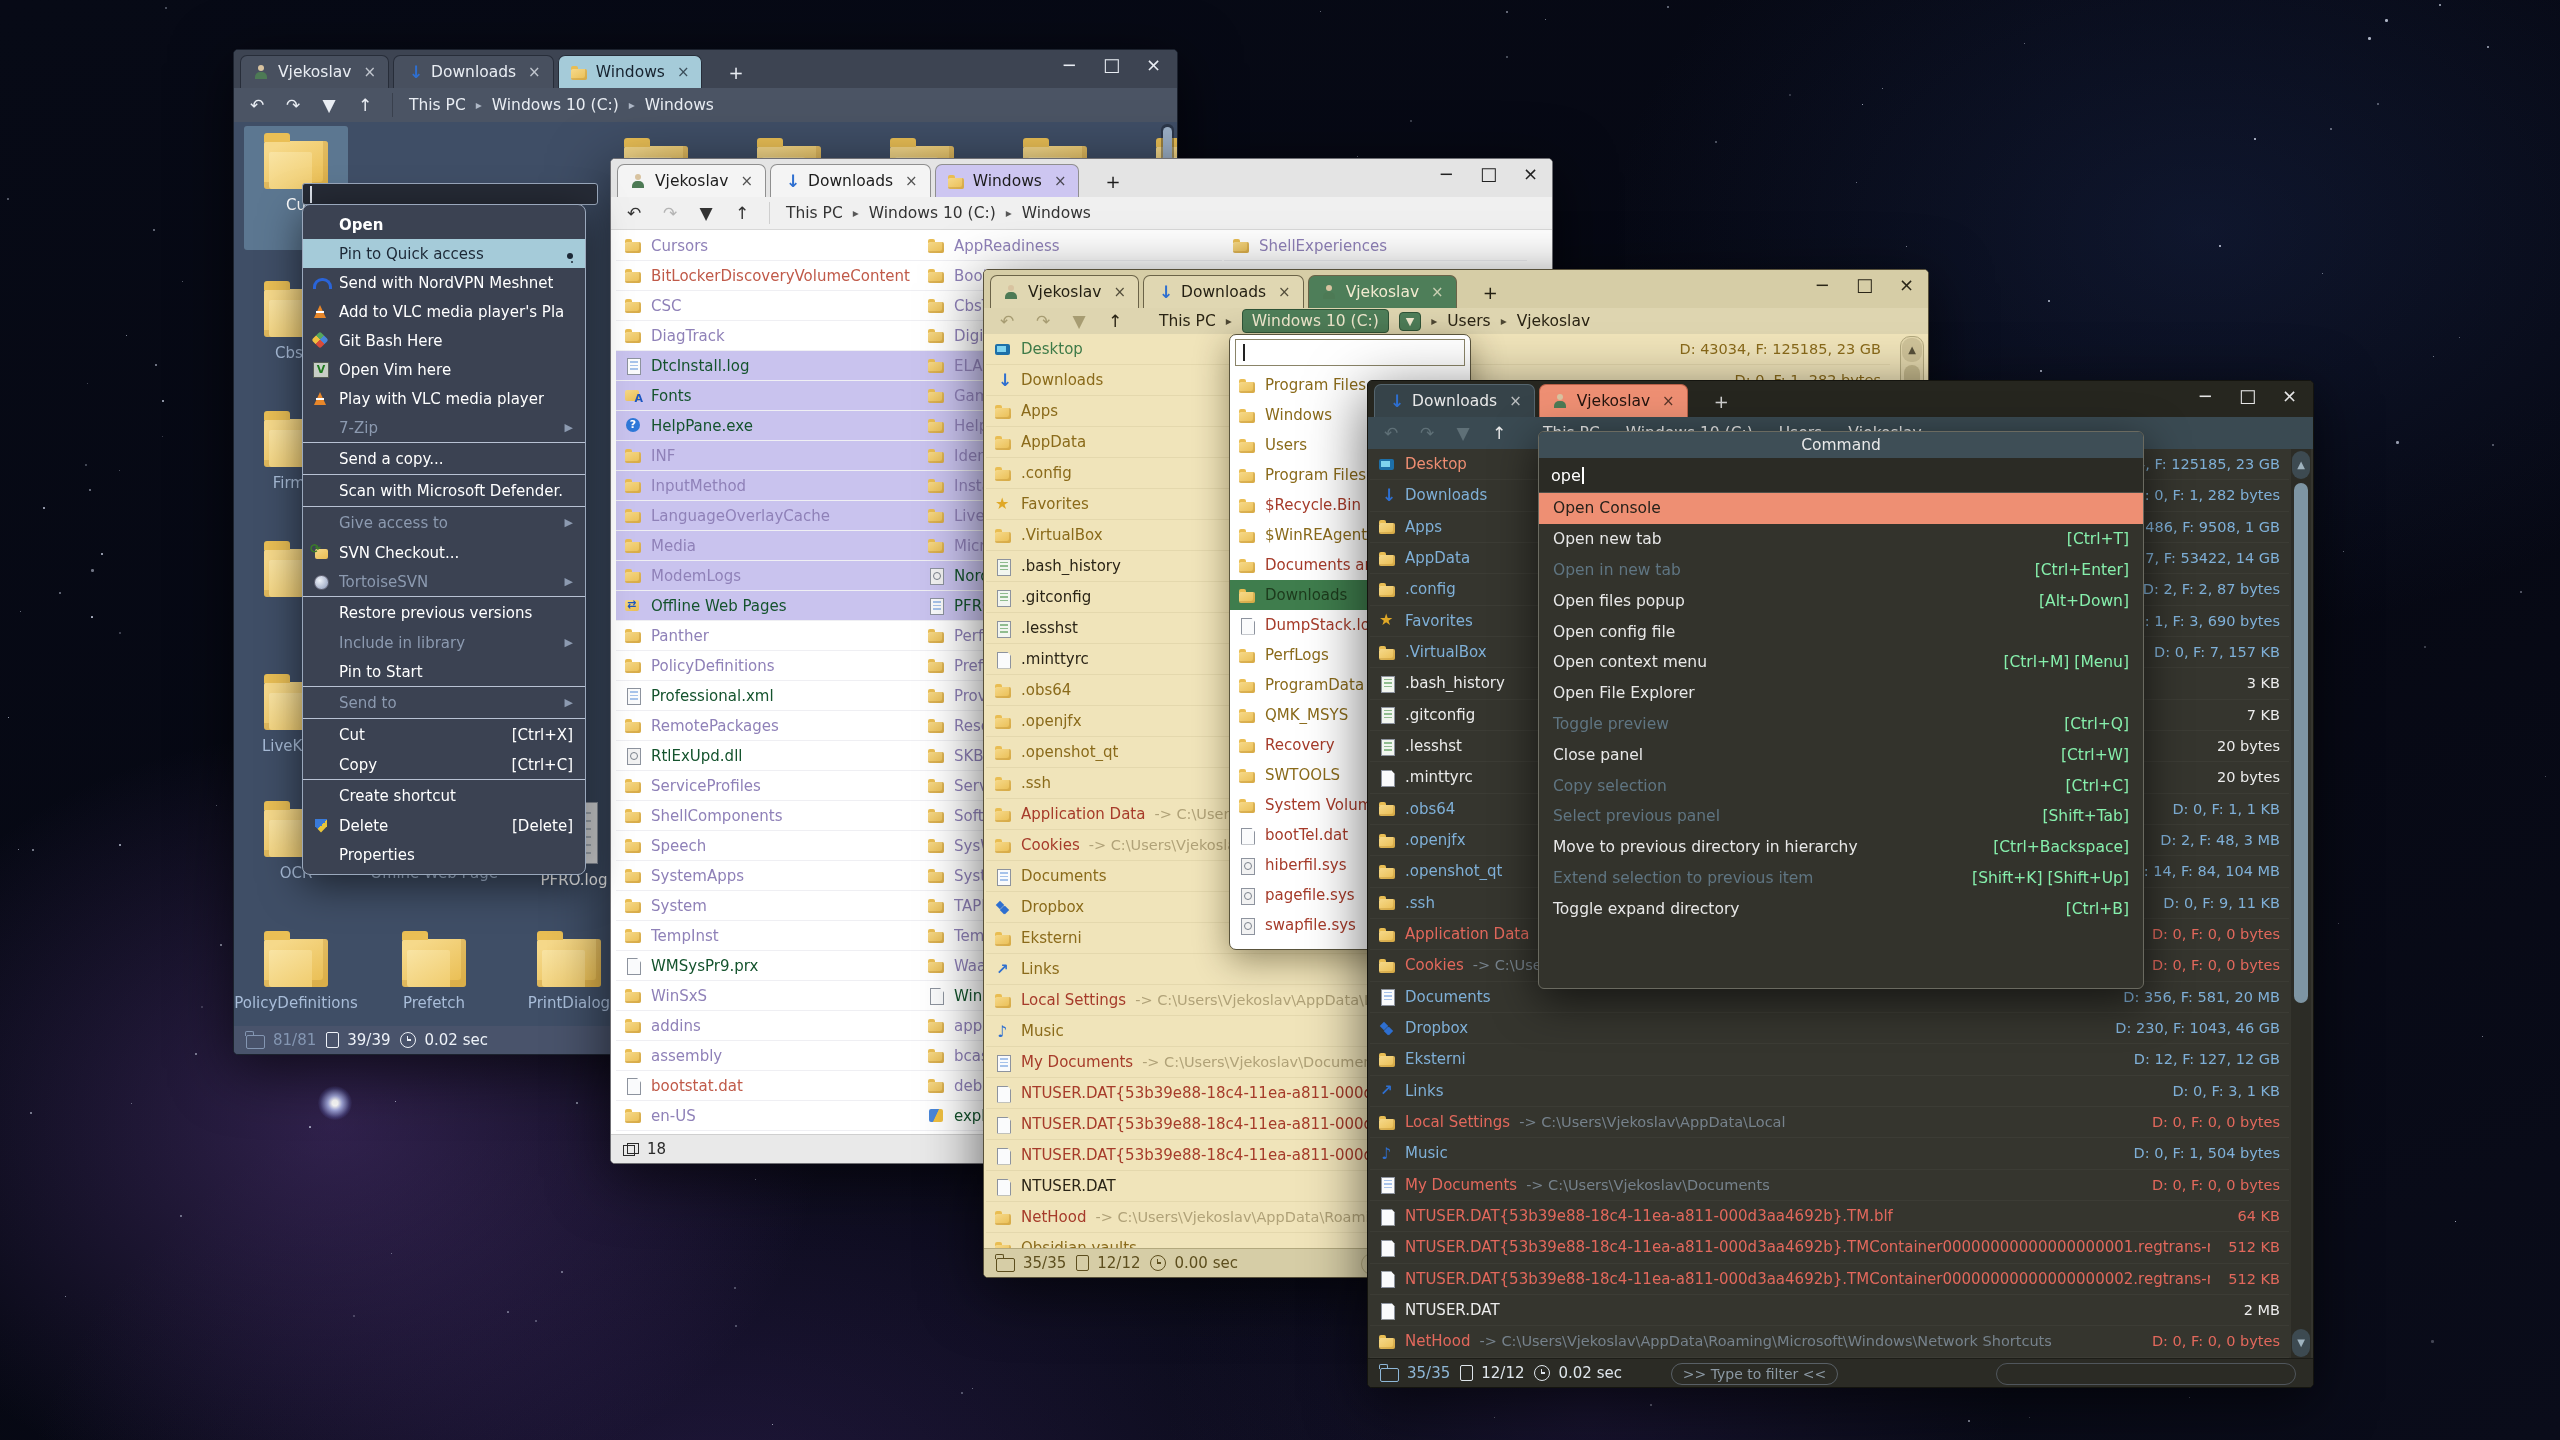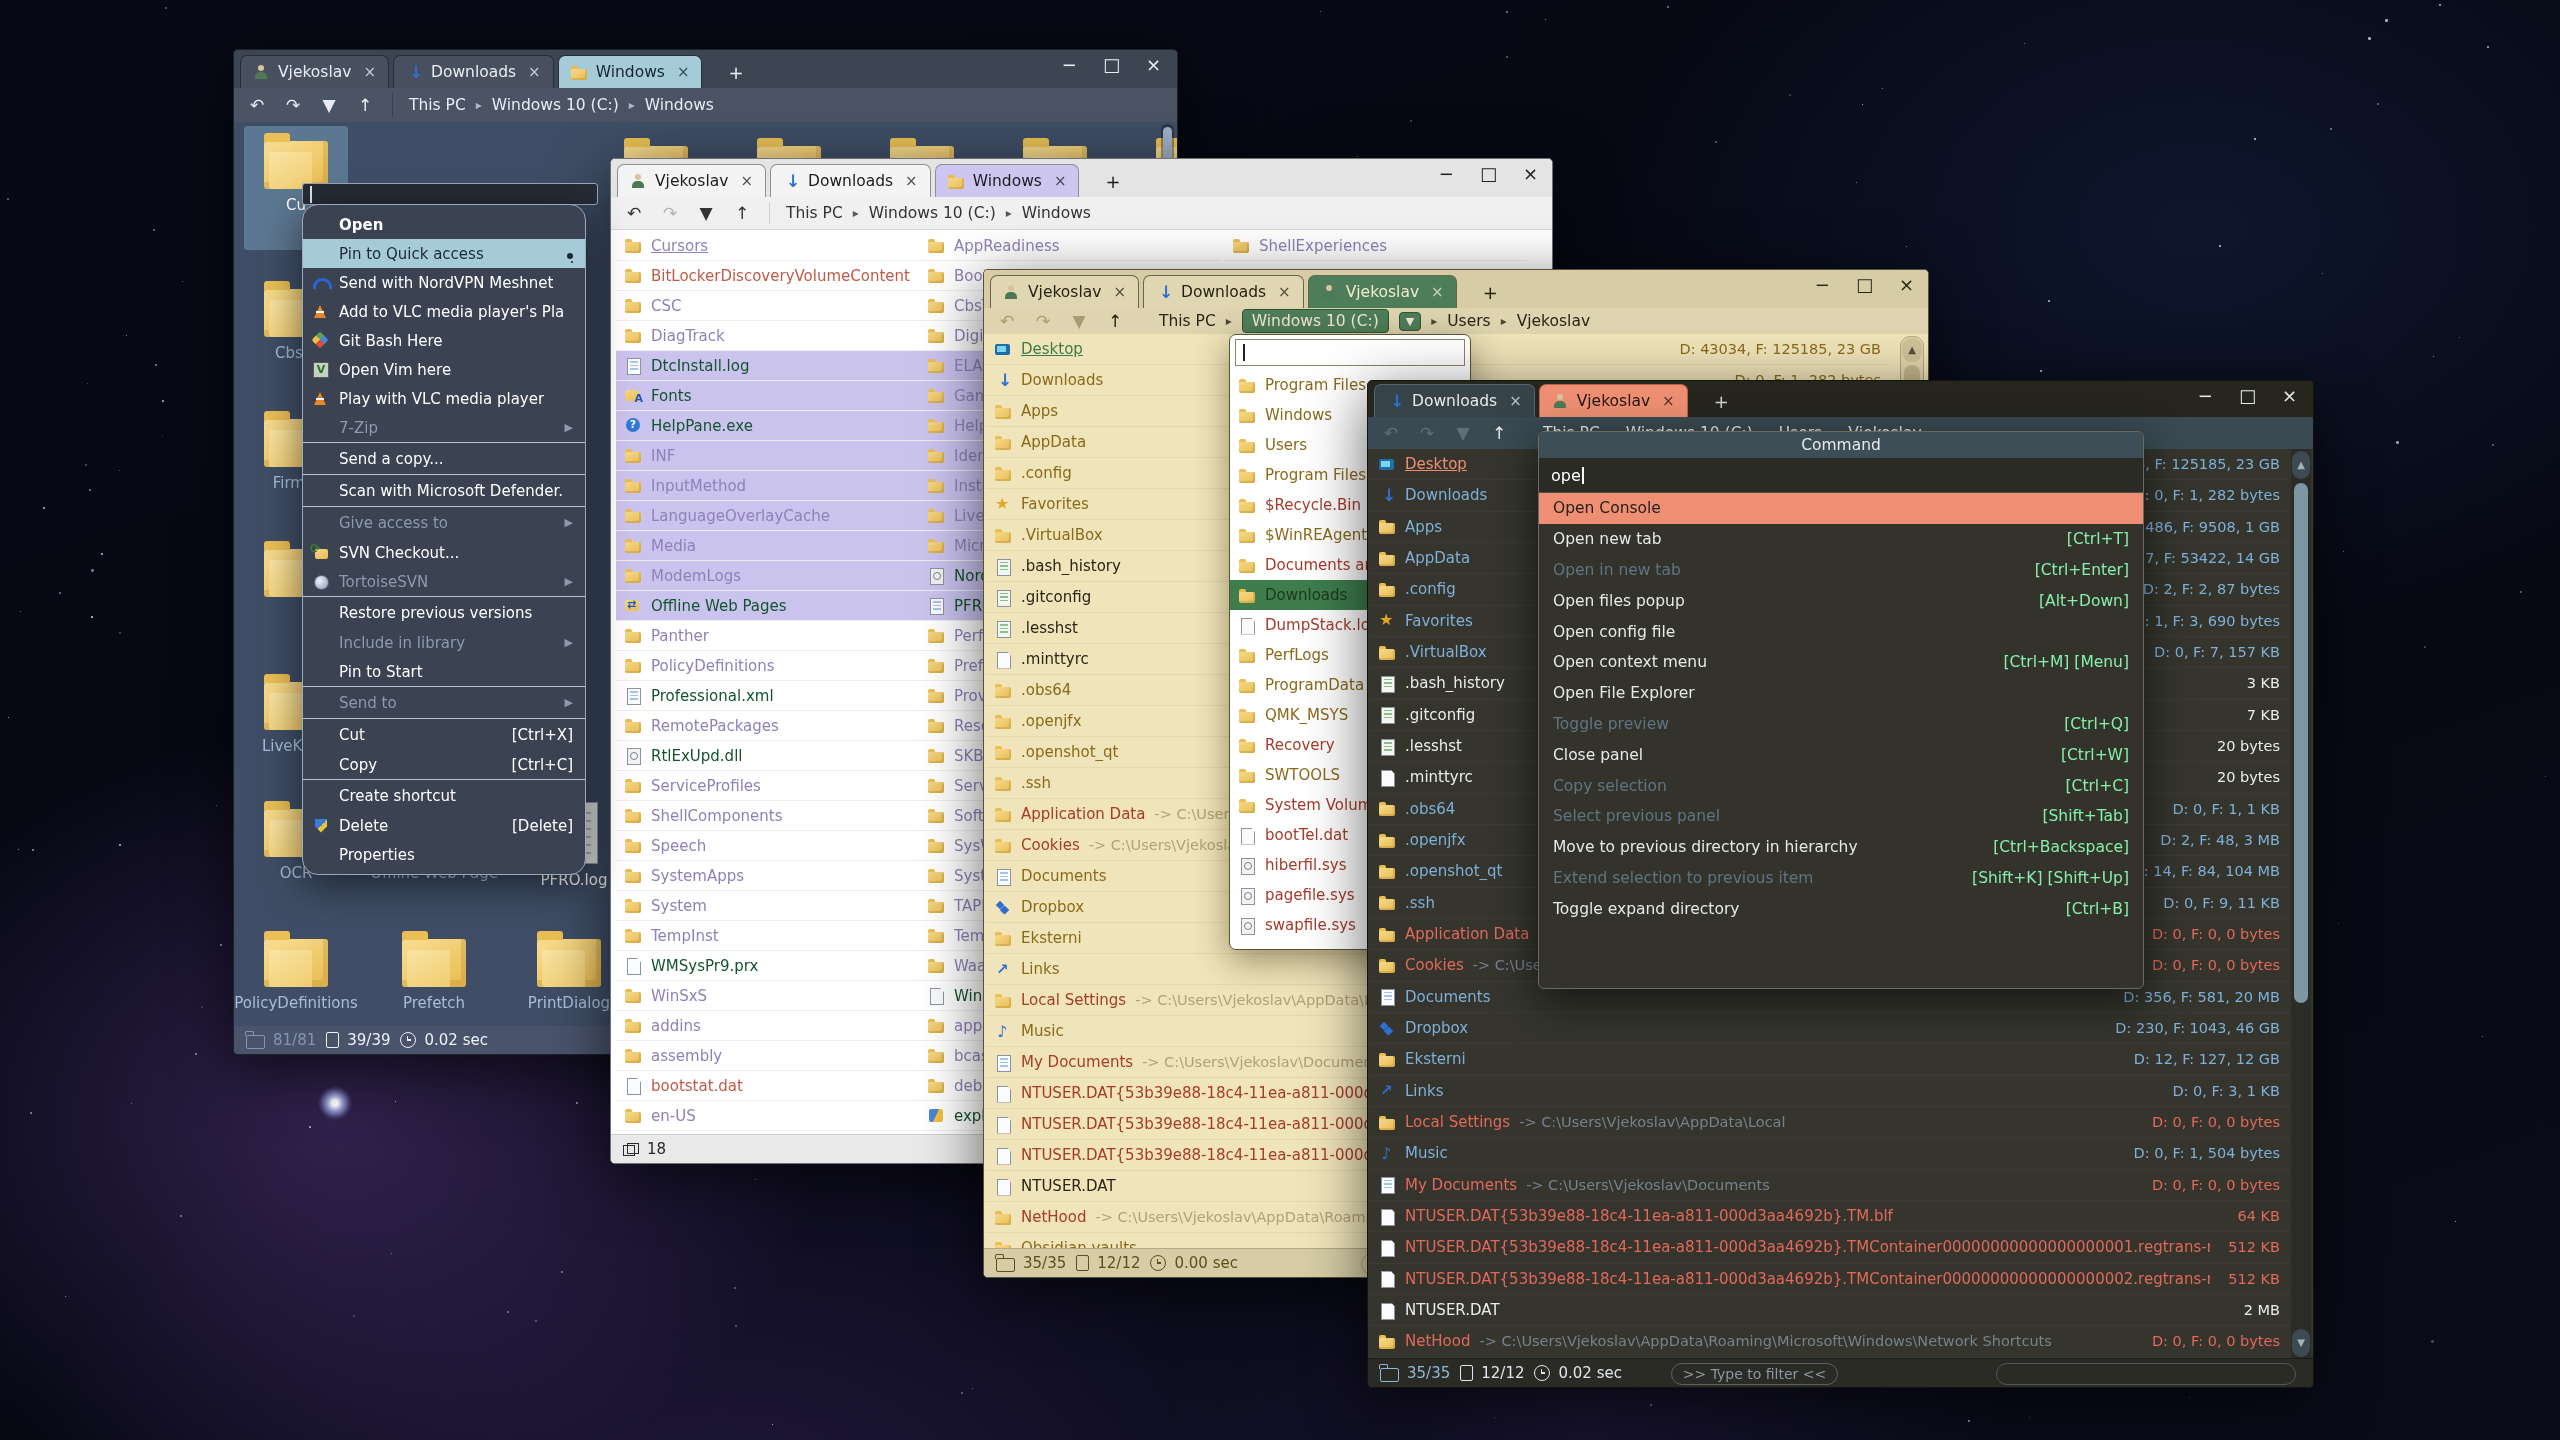--- a/index.html
+++ b/index.html
@@ -30,21 +30,21 @@
   .crumb .ddbtn{display:none}
   .crumb.chip .clabel{background:#4e7e59;color:#f2ead0;padding:2px 9px;border-radius:4px;border:1px solid #2f5438}
   .crumb.dd .ddbtn{display:inline-flex;background:#4e7e59;color:#f2ead0;border:1px solid #2f5438;border-radius:4px;padding:2px 6px;font-size:11px}
   .status{position:absolute;left:0;right:0;bottom:0;height:28px;display:flex;align-items:center;gap:10px;padding:0 12px;font-size:15px}
   .sgroup{display:flex;align-items:center;gap:8px}
   
   .frow{display:flex;align-items:center;height:30px;padding:0 9px;gap:9px;font-size:15px;white-space:nowrap}
   .frow .nm{flex:0 1 auto;min-width:0;overflow:hidden}
   .frow .lnk{flex:0 1 auto;min-width:0;overflow:hidden;font-size:14.5px}
   .frow .sz{margin-left:auto;flex:none;font-size:14.5px}
-  .u{text-decoration:underline}
+  .u{}
   
   .ic{position:relative;display:inline-block;width:17px;height:15px;flex:none}
   .i-nil{visibility:hidden;width:2px}
   .i-folder::after{content:"";position:absolute;left:0;top:4px;width:16px;height:11px;border-radius:2px;
     background:linear-gradient(150deg,#f6d98a,#e9bd52);box-shadow:inset -2px -2px 0 rgba(170,120,30,.28)}
   .i-folder::before{content:"";position:absolute;left:0;top:1px;width:7px;height:4px;border-radius:2px 2px 0 0;background:#e9bd52}
   .i-file::before{content:"";position:absolute;left:2px;top:0;width:12px;height:15px;background:#fafbfc;border:1px solid #8d939e;
     clip-path:polygon(0 0,72% 0,100% 25%,100% 100%,0 100%)}
   .i-doc::before{content:"";position:absolute;left:2px;top:0;width:12px;height:15px;background:#fafbfc;border:1px solid #8d939e}
   .i-doc::after{content:"";position:absolute;left:5px;top:3px;width:8px;height:9px;
@@ -124,21 +124,21 @@
   #w1top .bigfolder{position:absolute;top:83px}
   #w1top .bigfolder:nth-child(1){left:390px}
   #w1top .bigfolder:nth-child(2){left:523px}
   #w1top .bigfolder:nth-child(3){left:656px}
   #w1top .bigfolder:nth-child(4){left:789px}
   #w1top .bigfolder:nth-child(5){left:922px}
   #w1sb{position:absolute;right:3px;top:74px;bottom:32px;width:13px;background:rgba(10,14,22,.35);border-radius:6px}
   #w1sb .thumb{position:absolute;left:2px;top:3px;width:9px;height:52px;background:#9db1c8;border-radius:5px}
   
   #menubox{position:absolute;left:302px;top:183px;width:282px;height:20px;background:#262b36;border:1px solid #9aa8bc;border-radius:3px;z-index:40;color:#dfe5ee;display:flex;align-items:center;padding:0 6px}
-  #menu{position:absolute;left:302px;top:204px;width:282px;background:#3b4252;border:1px solid #9aa8bc;border-radius:16px;z-index:40;padding:5px 0;box-shadow:0 10px 40px rgba(0,0,0,.55)}
+  #menu{position:absolute;left:302px;top:204px;width:282px;background:#3b4252;border:1px solid #9aa8bc;border-radius:8px;z-index:40;padding:5px 0;box-shadow:0 10px 40px rgba(0,0,0,.55)}
   .mitem{height:29px;display:flex;align-items:center;gap:9px;padding:0 12px 0 9px;font-size:15px;color:#fff;white-space:nowrap}
   .mitem .mlabel{flex:0 1 auto;overflow:hidden}
   .mitem .msc{margin-left:auto}
   .mitem .marr{margin-left:auto;display:none;font-size:11px}
   .mitem.sub .marr{display:block}
   .mitem.mut{color:#8c9ab0}
   .mitem.sel{background:#a5cbd9;color:#1c2836}
   .mitem.sep{border-top:1px solid #b8c2d4;height:31px}
   .mitem.bold .mlabel{font-weight:700}
   .mitem.pin .msc::after{content:"";display:inline-block;width:6px;height:6px;border-radius:50%;background:currentColor;box-shadow:2px 6px 0 -2px currentColor}

